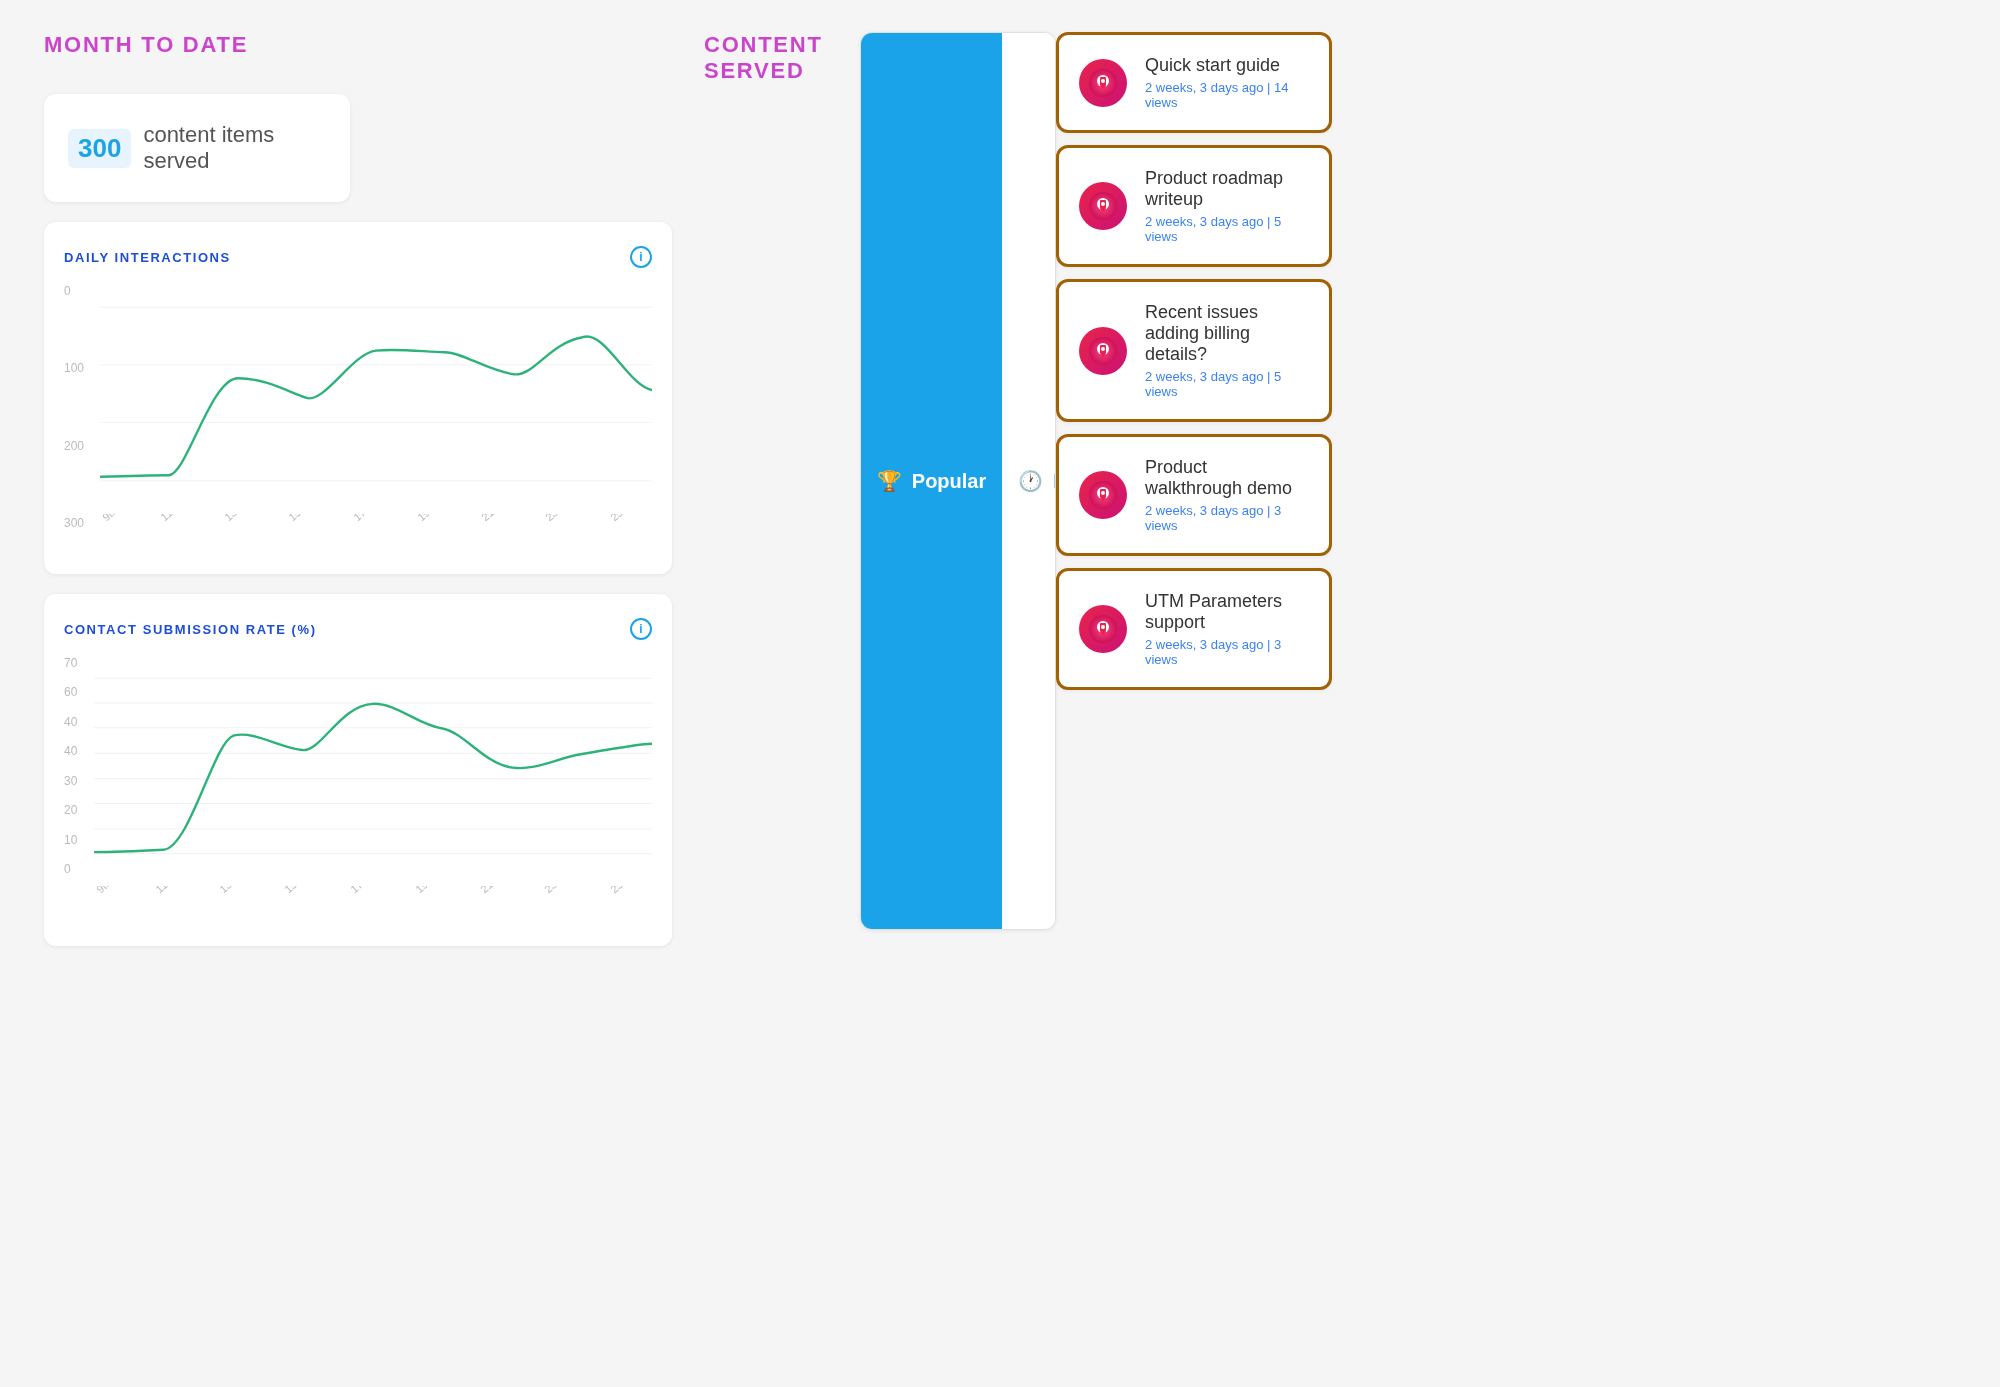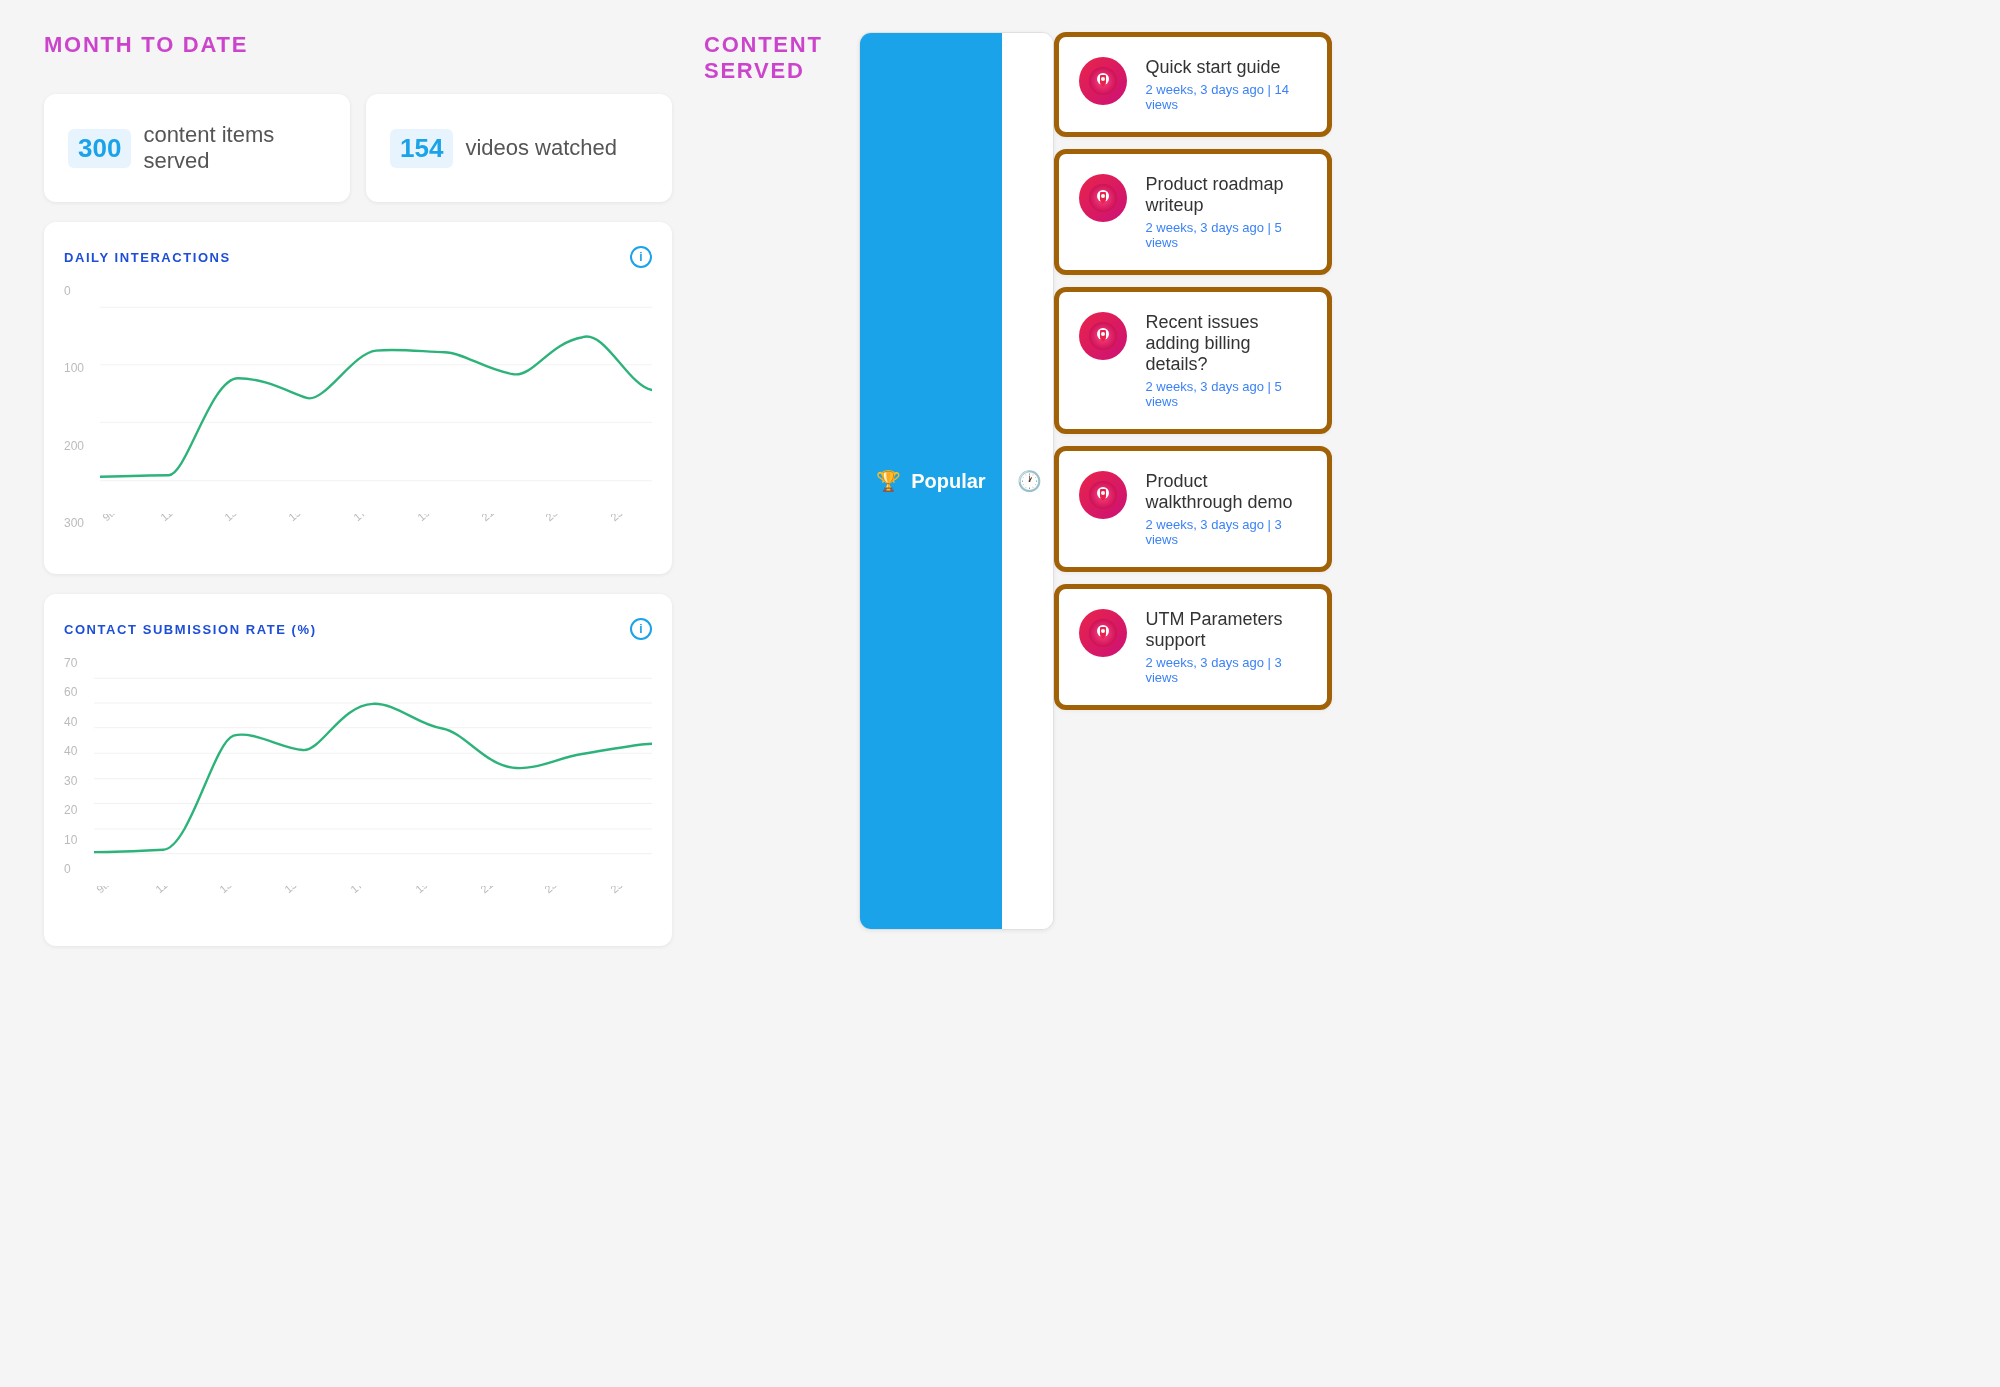--- a/index.html
+++ b/index.html
@@ -153,24 +153,25 @@
     .tab-icon {
       font-size: 20px;
     }
 
     
     .content-item {
       background: white;
       border-radius: 12px;
       padding: 20px 20px;
       display: flex;
+      align-items: center;
       gap: 18px;
       box-shadow: 0 1px 4px rgba(0,0,0,0.05);
       margin-bottom: 12px;
-      border: 5px solid #a16207;
+      border: 3px solid #a16207;
     }
     .content-icon {
       width: 48px;
       height: 48px;
       border-radius: 50%;
       background: linear-gradient(135deg, #e8244a, #cc1177);
       display: flex;
       align-items: center;
       justify-content: center;
       flex-shrink: 0;
@@ -195,24 +196,20 @@
 
 <div class="layout">
 
   <div class="left-col">
     <h2 class="section-title">MONTH TO DATE</h2>
 
     <div class="stat-cards">
       <div class="stat-card">
         <span class="stat-number">300</span>
         <span>content items served</span>
-      </div>
-      <div class="stat-card">
-        <span class="stat-number">154</span>
-        <span>videos watched</span>
       </div>
     </div>
 
     <div class="chart-card">
       <div class="chart-header">
         <span class="chart-title">DAILY INTERACTIONS</span>
         <div class="info-icon">i</div>
       </div>
       <div class="chart-area">
         <div class="chart-y-labels">

